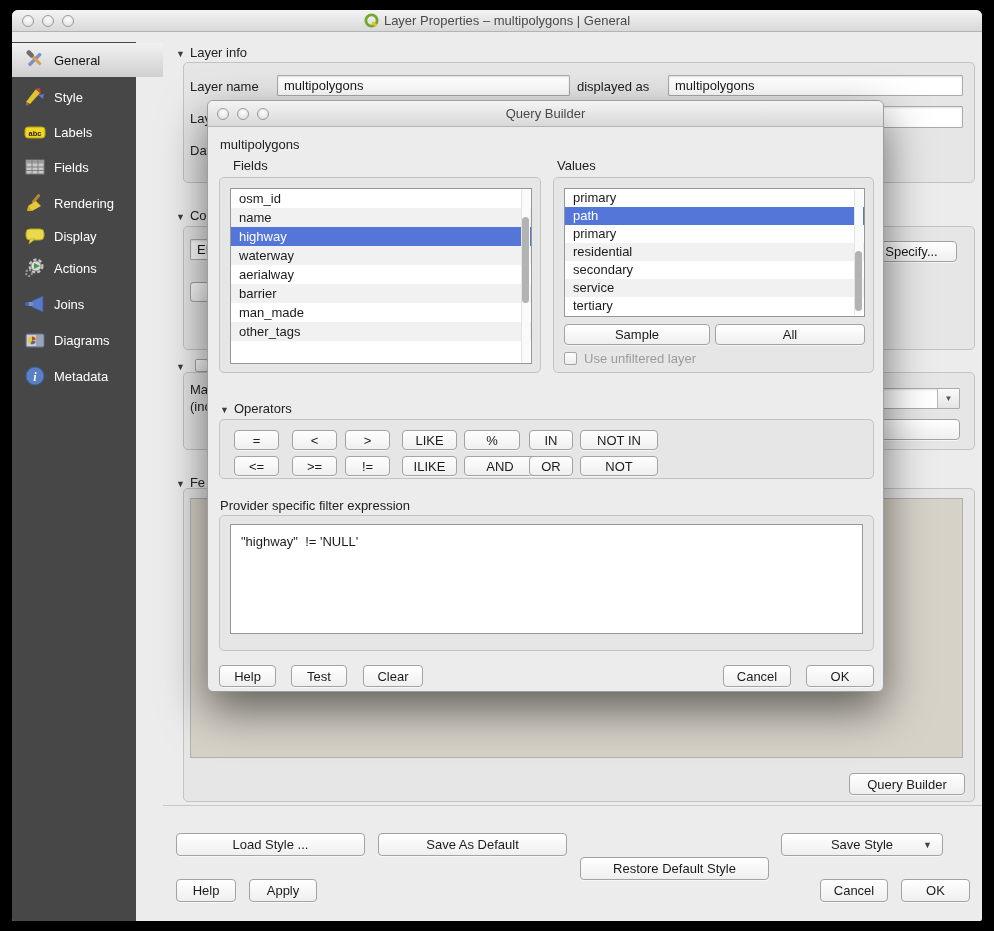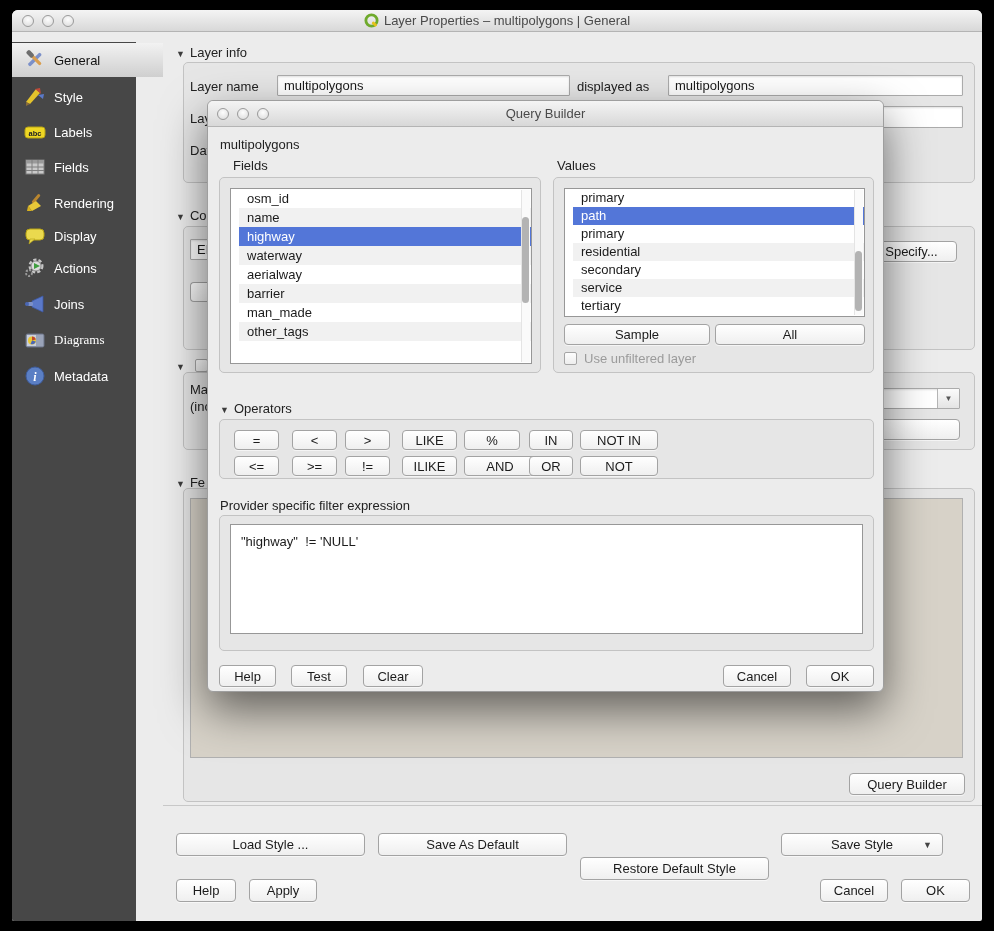--- a/index.html
+++ b/index.html
@@ -31,21 +31,21 @@
     box-shadow:inset 0 1px 2px rgba(0,0,0,0.12); }
   .btn { background:linear-gradient(#ffffff,#efefef); border:1px solid #a3a3a3;
     border-radius:4px; display:flex; align-items:center; justify-content:center;
     font-size:13px; color:#1b1b1b; box-shadow:0 1px 0 rgba(255,255,255,0.6); }
   .hdr { font-size:13px; color:#222; }
   .tri { font-size:9px; color:#3c3c3c; margin-right:5px; }
   .lbl { color:#222; white-space:nowrap; }
 
   
   .list { background:#fff; border:1px solid #979797; overflow:hidden; }
-  .lr { height:19px; line-height:19px; padding-left:8px; white-space:nowrap;margin-left:8px; }
+  .lr { height:19px; line-height:19px; padding-left:8px; white-space:nowrap; }
   .lr.alt { background:#f1f1f1; }
   .lr.sel { background:#5376d8; color:#fff; }
   .vlr { height:18px; line-height:18px; }
   .thumb { position:absolute; width:7px; border-radius:4px; background:#b3b3b3; }
   .track { position:absolute; top:1px; bottom:1px; width:9px; right:1px; background:#fafafa;
     border-left:1px solid #e4e4e4; }
 
   
   #qb { left:207px; top:100px; width:677px; height:592px; background:#ececec;
     border:1px solid #9e9e9e; border-radius:6px; box-shadow:0 18px 45px rgba(0,0,0,0.55);
@@ -140,21 +140,21 @@
       <span>Actions</span>
     </div>
     <div class="side-item" style="top:245px;">
       <svg class="side-icon" viewBox="0 0 22 22">
         <polygon points="19,3 8,8 8,14 19,19 19,3" fill="#5b79c9" stroke="#3e59a5" stroke-width="0.8"></polygon>
         <rect x="4" y="9" width="5" height="4" rx="1" fill="#7b90c9"></rect>
         <circle cx="3" cy="11" r="2" fill="#4a67b5"></circle>
       </svg>
       <span>Joins</span>
     </div>
-    <div class="side-item" style="top:281px;font-family:Liberation Serif, serif;">
+    <div class="side-item" style="top:281px;">
       <svg class="side-icon" viewBox="0 0 22 22">
         <rect x="2" y="5" width="18" height="13" rx="1.5" fill="#9aa3b8" stroke="#6b7386"></rect>
         <rect x="3" y="6" width="9" height="11" fill="#c9cfdd"></rect>
         <circle cx="8" cy="11.5" r="4" fill="#e8c838"></circle>
         <path d="M8 11.5 L8 7.5 A4 4 0 0 1 11.8 10.5 Z" fill="#c0452f"></path>
         <path d="M8 11.5 L11.8 12.5 A4 4 0 0 1 6.5 15 Z" fill="#4a67b5"></path>
       </svg>
       <span>Diagrams</span>
     </div>
     <div class="side-item" style="top:317px;">

